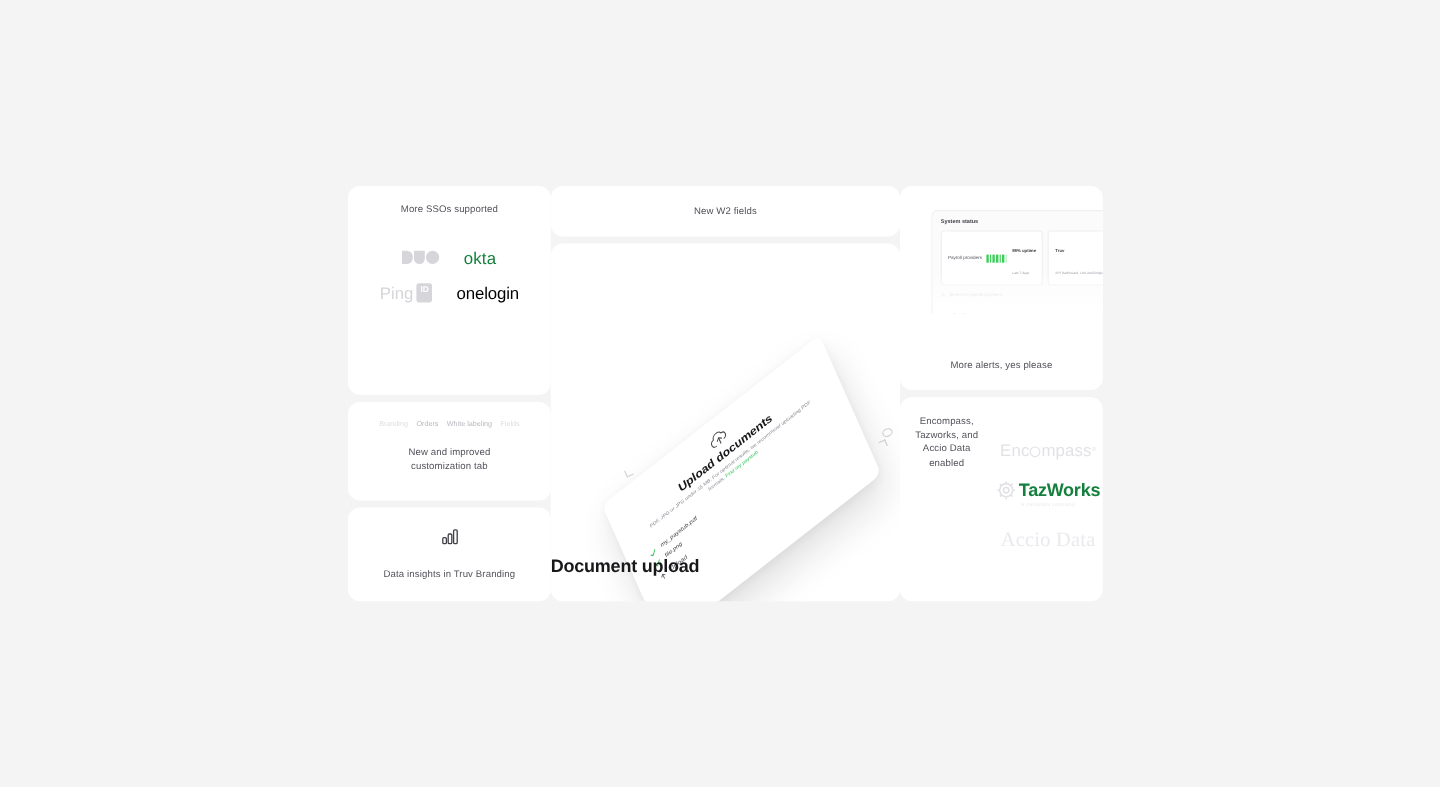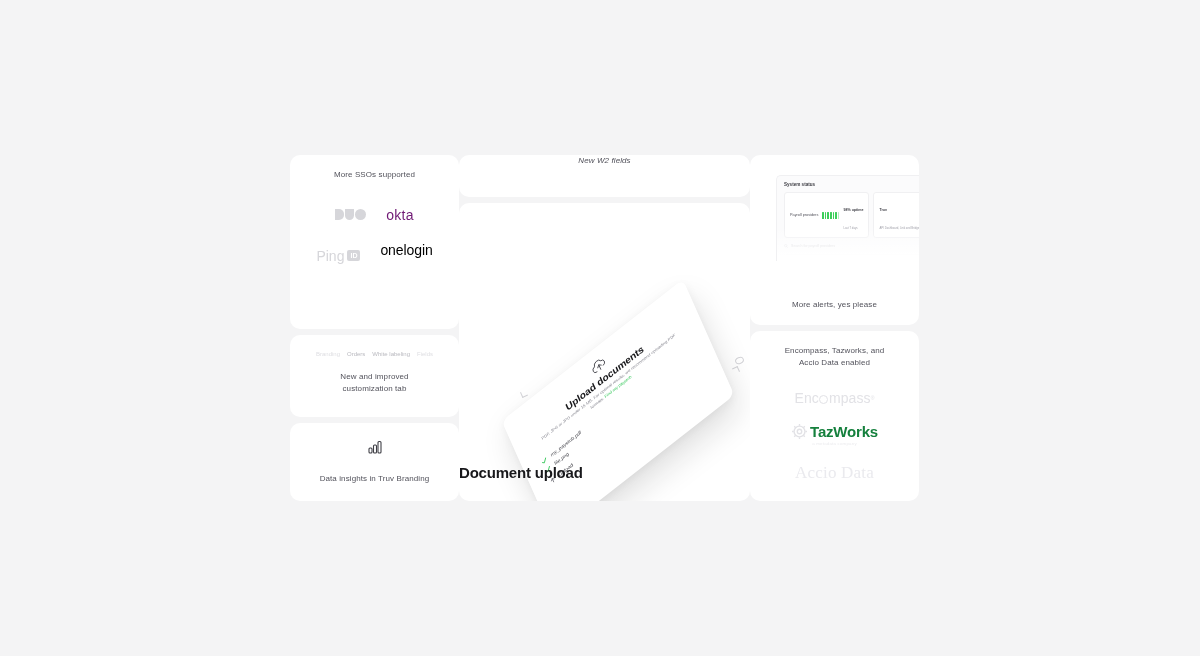--- a/index.html
+++ b/index.html
@@ -97,28 +97,26 @@
     background: #d6d6da;
     border-radius: 0 0 5px 5px;
   }
   .logo-duo .o {
     width: 11px; height: 11px;
     background: #d6d6da;
     border-radius: 50%;
   }
   .logo-okta {
     font-size: 14px;
-    color: #701a75;
+    color: #15803d;
     letter-spacing: .2px;
   }
   .logo-ping {
     display: flex;
-    align-items: center;
     gap: 3px;
-    margin-top: 12px;
   }
   .logo-ping .ping-word {
     font-size: 14px;
     color: #d6d6da;
   }
   .logo-ping .ping-badge {
     background: #d6d6da;
     color: #ffffff;
     font-size: 7px;
     font-weight: bold;
@@ -161,22 +159,22 @@
     align-items: center;
     justify-content: center;
     gap: 18px;
   }
   .bar-icon { display: block; }
 
   
   .w2-card {
     height: 42px;
     display: flex;
+    align-items: center;
     justify-content: center;
-    font-style: italic;
   }
 
   
   .doc-card {
     flex: 1;
     position: relative;
   }
   .doc-title {
     position: absolute;
     bottom: 20px;
@@ -422,21 +420,21 @@
   .status-card .caption {
     margin-top: auto;
     padding-bottom: 14px;
   }
 
   
   .partners-card {
     flex: 1;
     padding-top: 14px;
     display: flex;
-    flex-direction: column;
+    flex-direction: row;
   }
   .partner-logos {
     margin-top: 22px;
     display: flex;
     flex-direction: column;
     align-items: center;
     gap: 17px;
     width: 100%;
   }
   .logo-encompass {

